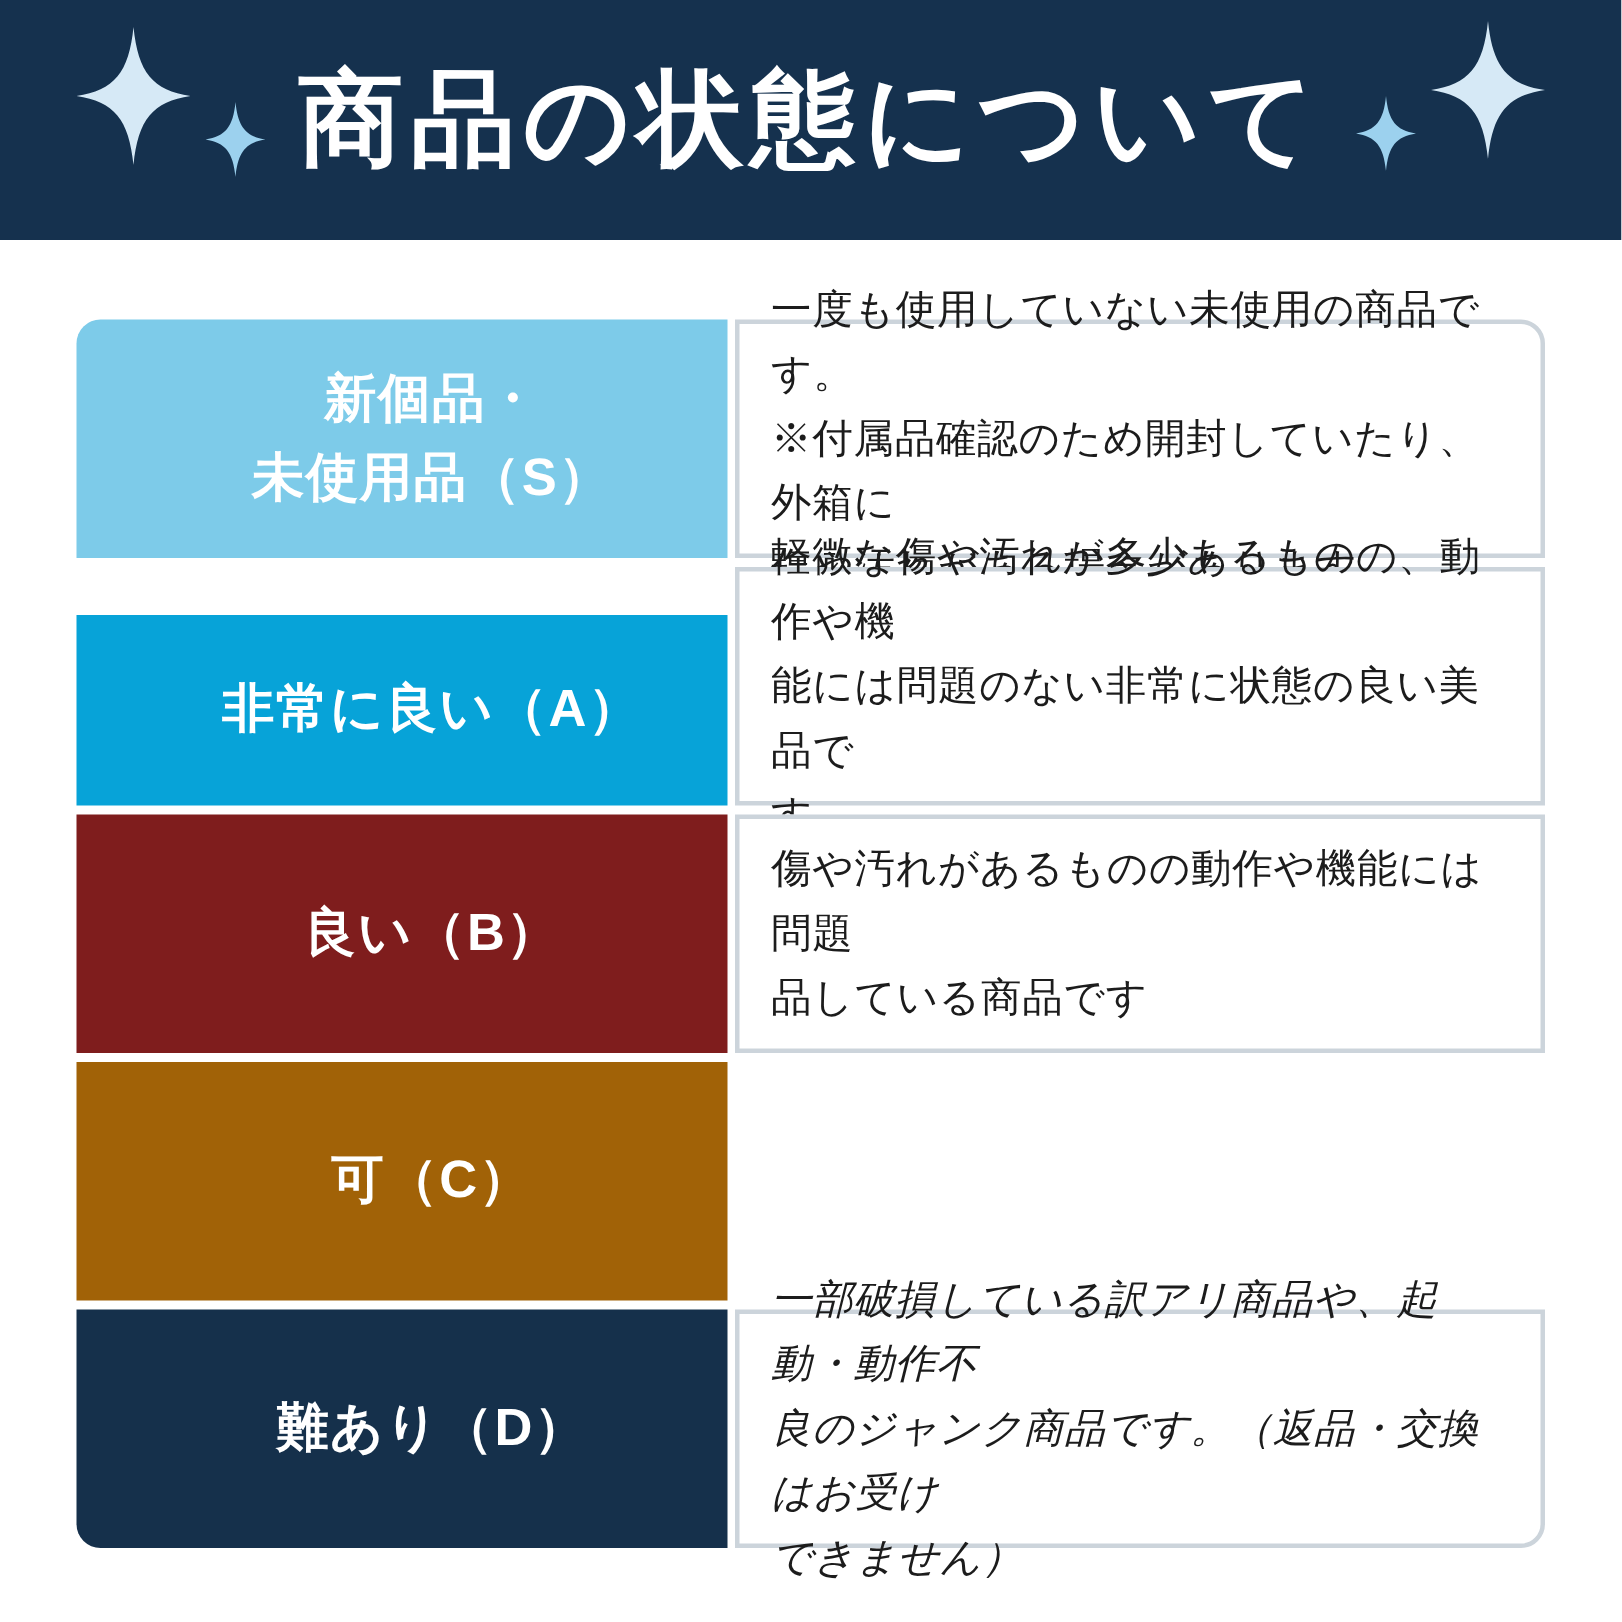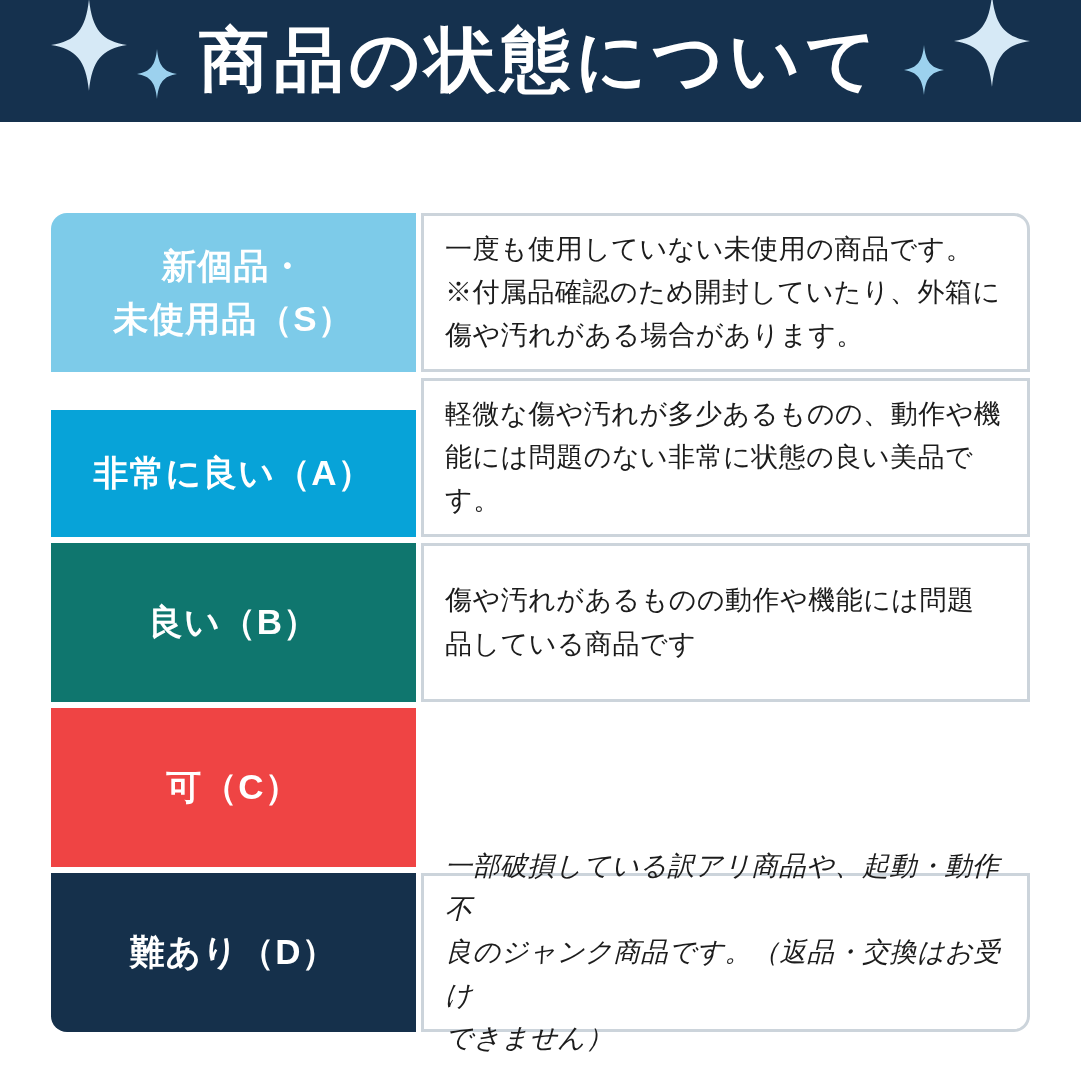--- a/index.html
+++ b/index.html
@@ -8,21 +8,21 @@
     width: 1081px;
     height: 1081px;
     background: #ffffff;
     overflow: hidden;
     font-family: "Liberation Sans", sans-serif;
   }
 
   
   .banner {
     width: 1081px;
-    height: 122px;
+    height: 160px;
     display: flex;
     align-items: center;
     justify-content: center;
     gap: 24px;
     box-sizing: border-box;
   }
   .banner h1 {
     margin: 0;
     color: #ffffff;
     font-size: 70px;
@@ -52,31 +52,32 @@
     flex-direction: column;
     gap: 6px;
   }
   .cond-row {
     display: flex;
     gap: 5px;
     height: 159px;
   }
   .label-cell {
     flex: none;
-    width: 365px;
+    width: 394px;
     display: flex;
     align-items: center;
     justify-content: center;
     text-align: center;
     color: #ffffff;
     font-size: 35px;
     font-weight: 800;
     line-height: 1.5;
     white-space: pre-line;
     letter-spacing: 1px;
+    padding-left: 40px;
   }
   .desc-cell {
     flex: 1;
     background: #ffffff;
     border: 3px solid #ccd4db;
     box-sizing: border-box;
     display: flex;
     align-items: center;
     padding: 0 21px;
   }
@@ -135,29 +136,29 @@
   <div class="cond-row">
     <div class="label-cell" style="background-color: rgb(7, 163, 216); margin-top: 32px;">非常に良い（A）</div>
     <div class="desc-cell">
       <p class="desc-text">軽微な傷や汚れが多少あるものの、動作や機
 能には問題のない非常に状態の良い美品で
 す。</p>
     </div>
   </div>
 
   <div class="cond-row">
-    <div class="label-cell" style="background-color: #0f766e;">良い（B）</div>
+    <div class="label-cell" style="background-color: #7f1d1d;">良い（B）</div>
     <div class="desc-cell">
       <p class="desc-text">傷や汚れがあるものの動作や機能には問題
 品している商品です</p>
     </div>
   </div>
 
   <div class="cond-row">
-    <div class="label-cell" style="background-color: #ef4444;">可（C）</div>
+    <div class="label-cell" style="background-color: #a16207;">可（C）</div>
   </div>
 
   <div class="cond-row">
     <div class="label-cell" style="background-color: rgb(21, 48, 75);">難あり（D）</div>
     <div class="desc-cell">
       <p class="desc-text">一部破損している訳アリ商品や、起動・動作不
 良のジャンク商品です。（返品・交換はお受け
 できません）</p>
     </div>
   </div>

